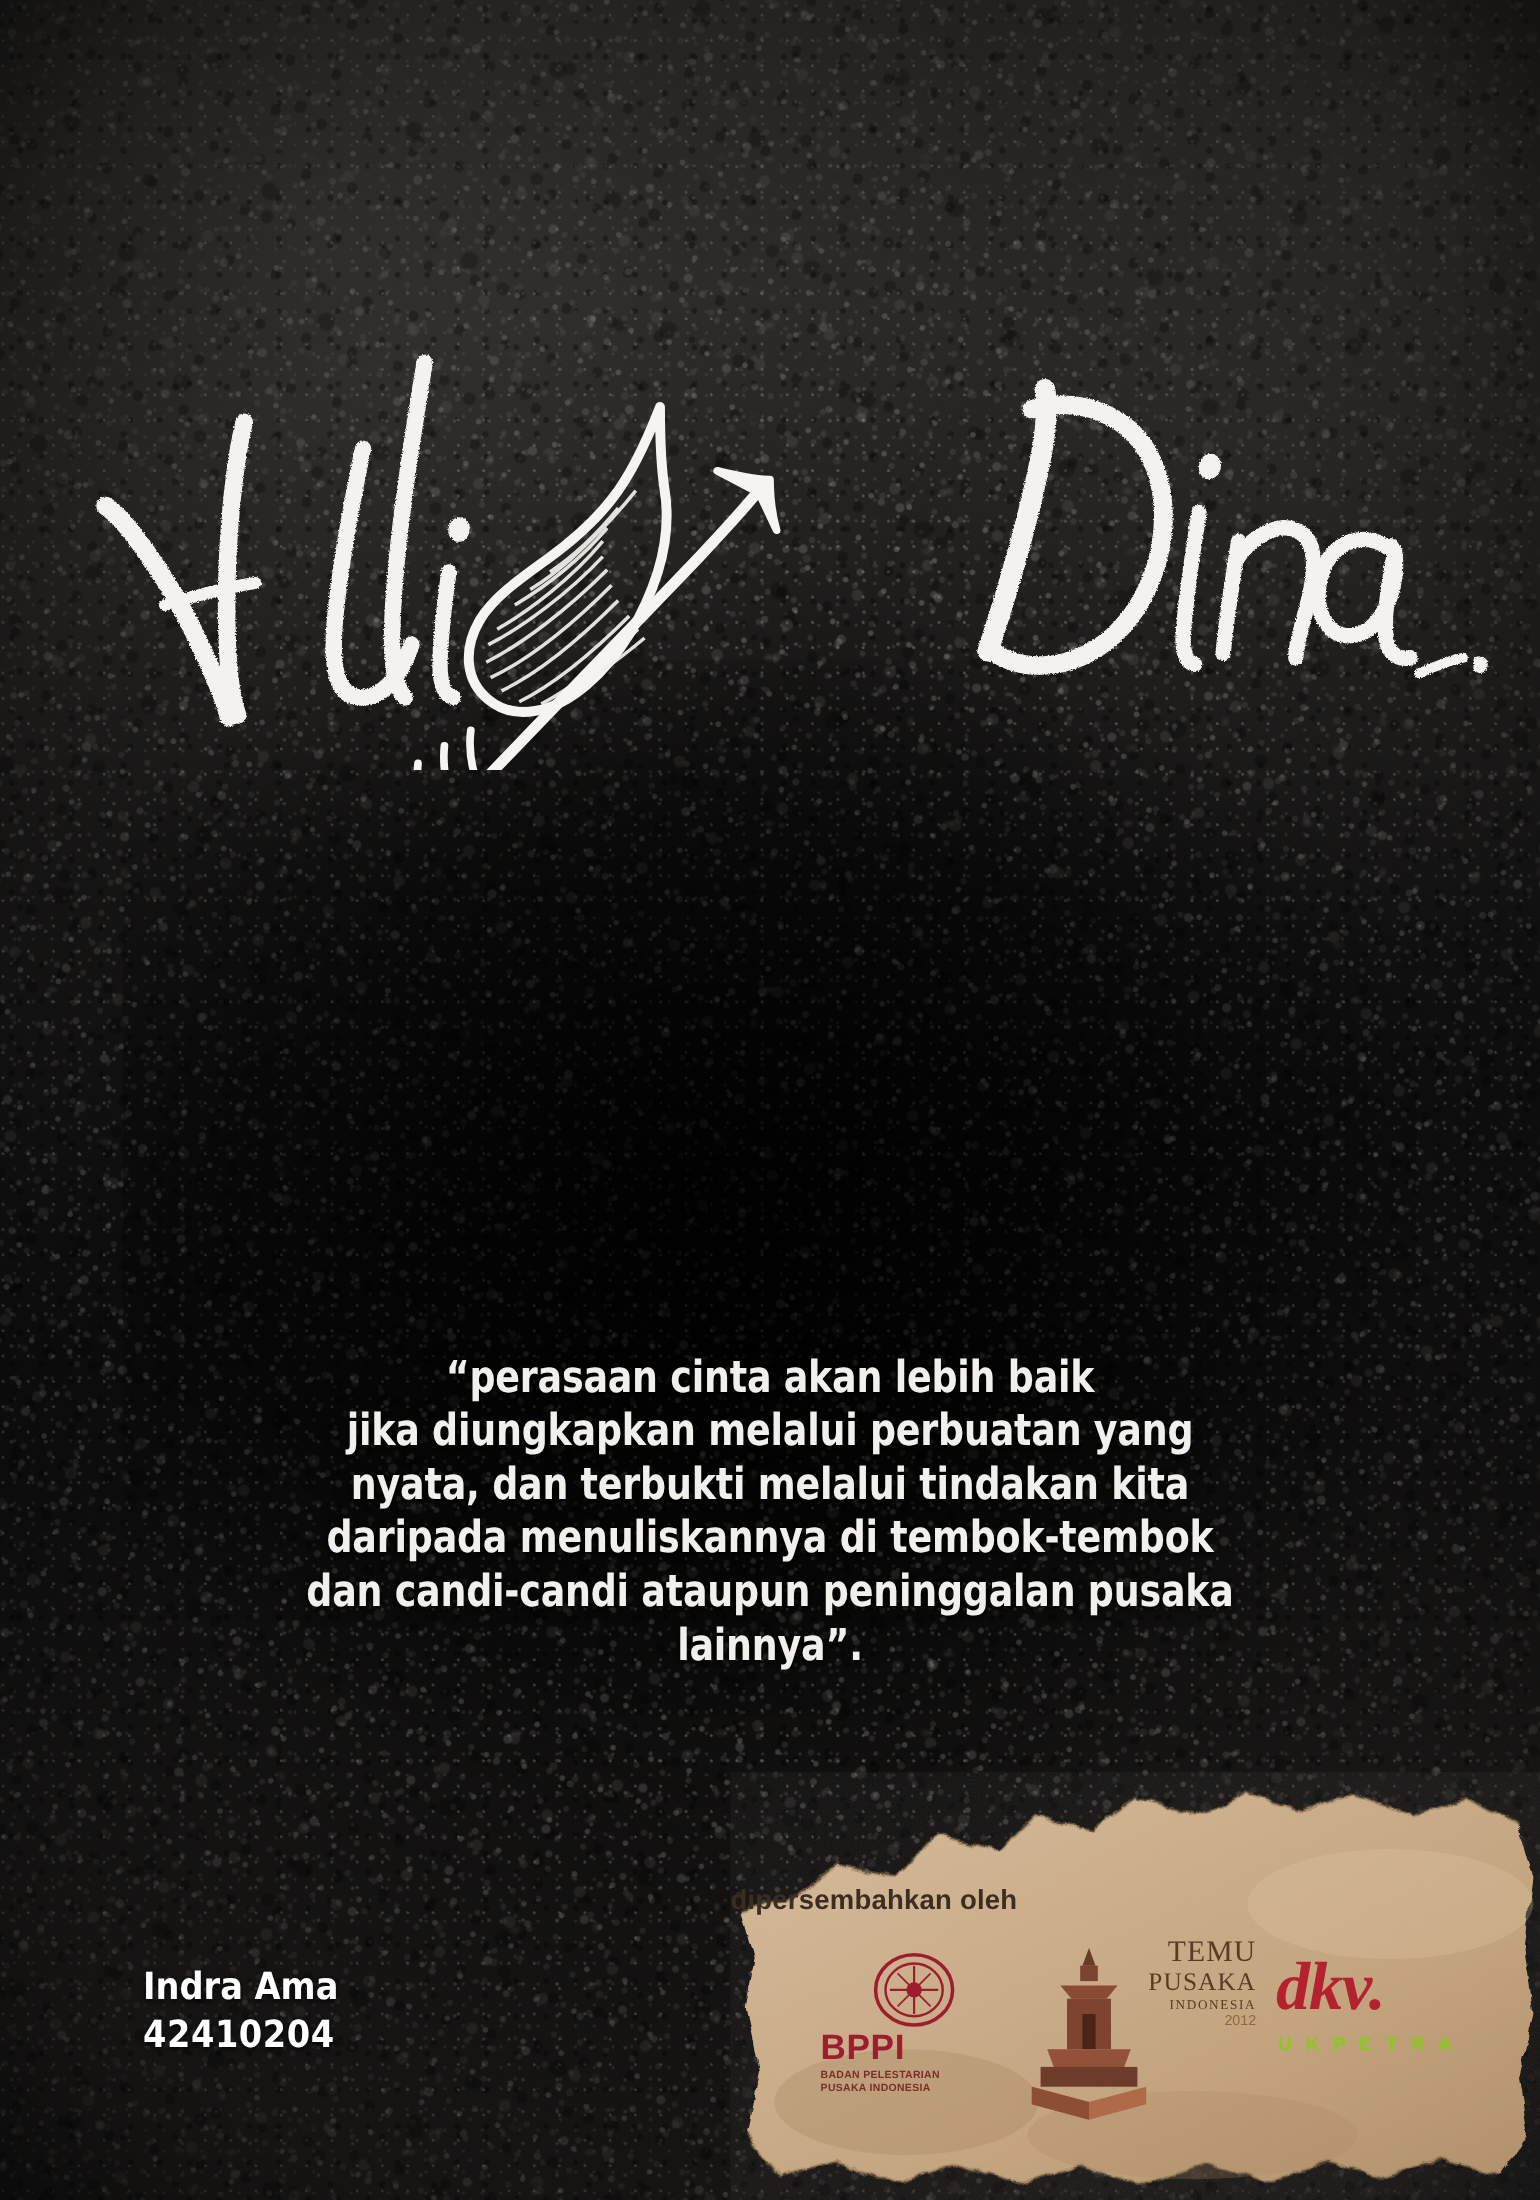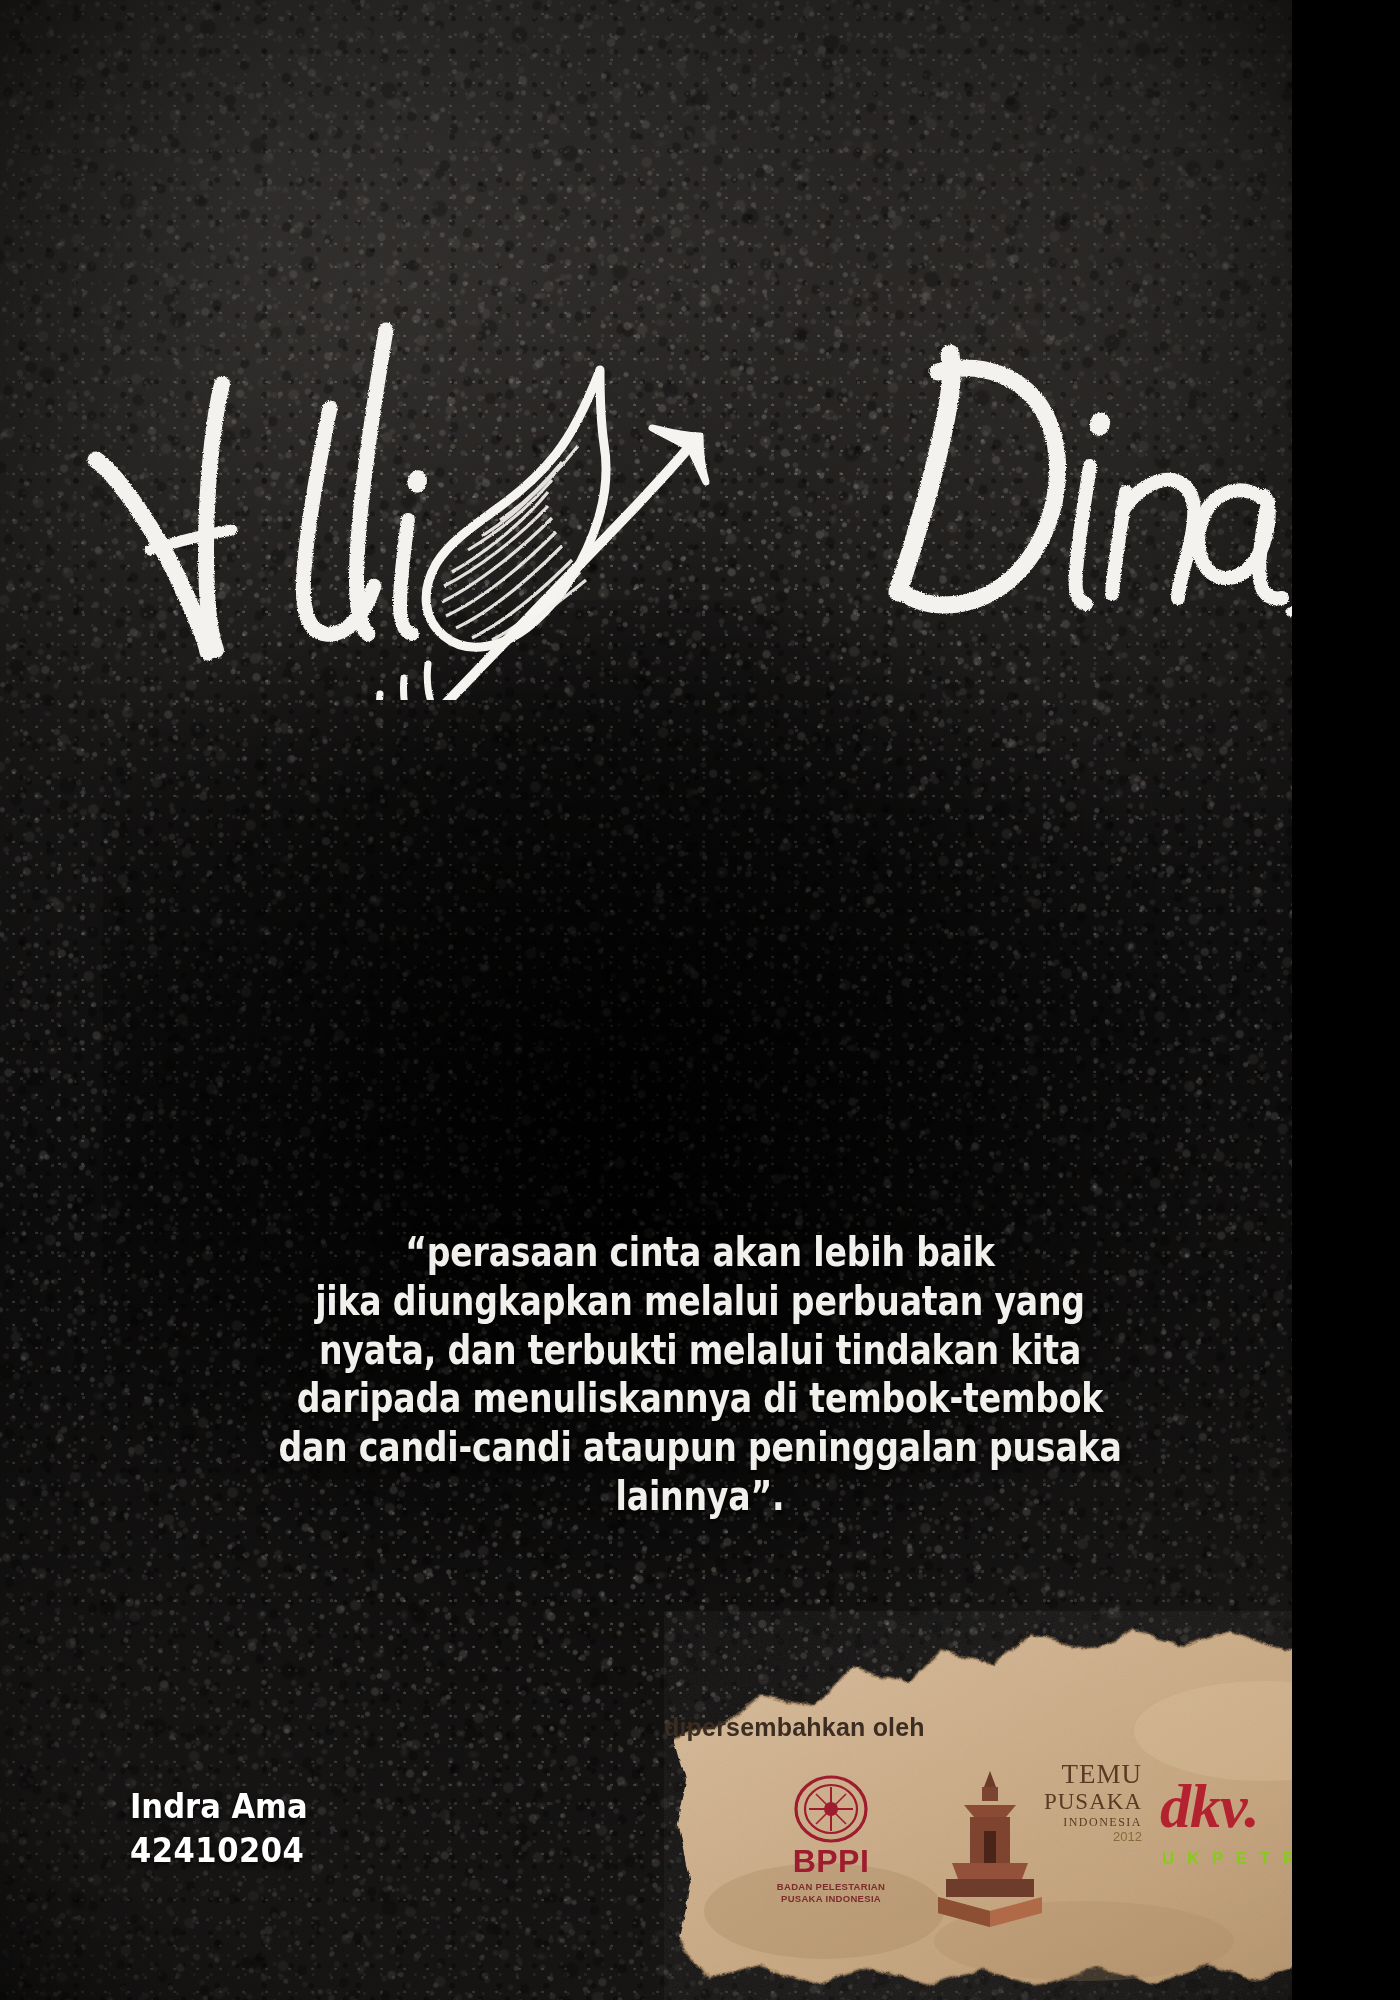--- a/index.html
+++ b/index.html
@@ -9,21 +9,21 @@
   }
   body {
     width: 1400px;
     height: 2000px;
     overflow: hidden;
     font-family: "Liberation Sans", sans-serif;
   }
 
   #poster {
     position: relative;
-    width: 1292px;
+    width: 1400px;
     height: 2000px;
     overflow: hidden;
     background-color: #17161a;
   }
 
   
   .asphalt-base {
     position: absolute;
     inset: 0;
     background:
@@ -174,21 +174,21 @@
     left: 52px;
     top: 8px;
     width: 170px;
     height: 150px;
   }
   .bppi-text {
     position: absolute;
     left: 0;
     top: 76px;
     width: 170px;
-    text-align: center;
+    text-align: left;
   }
   .bppi-main {
     color: #9d1c2e;
     font-family: "Liberation Sans", sans-serif;
     font-size: 32px;
     font-weight: 700;
     letter-spacing: 0.5px;
     line-height: 1;
   }
   .bppi-sub {

